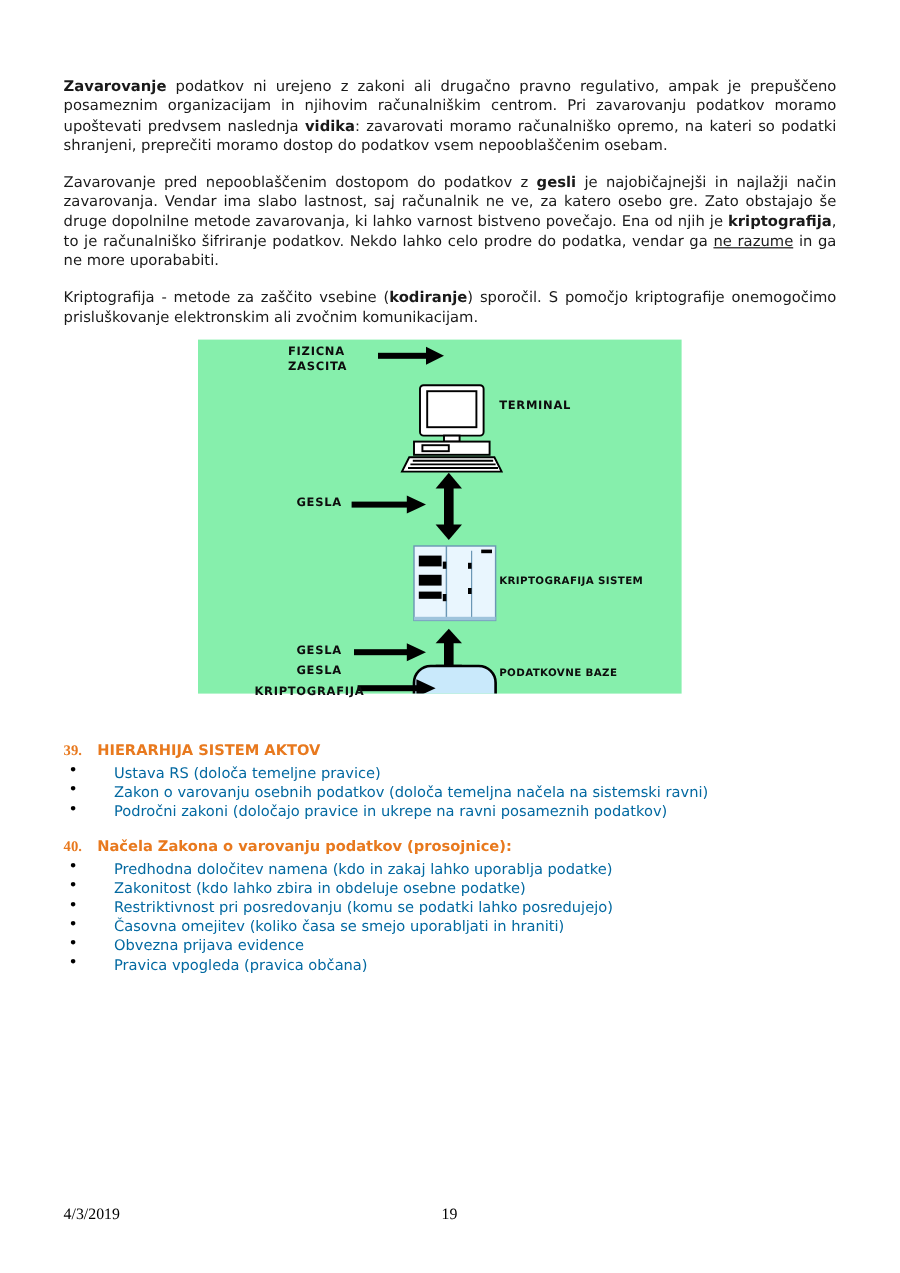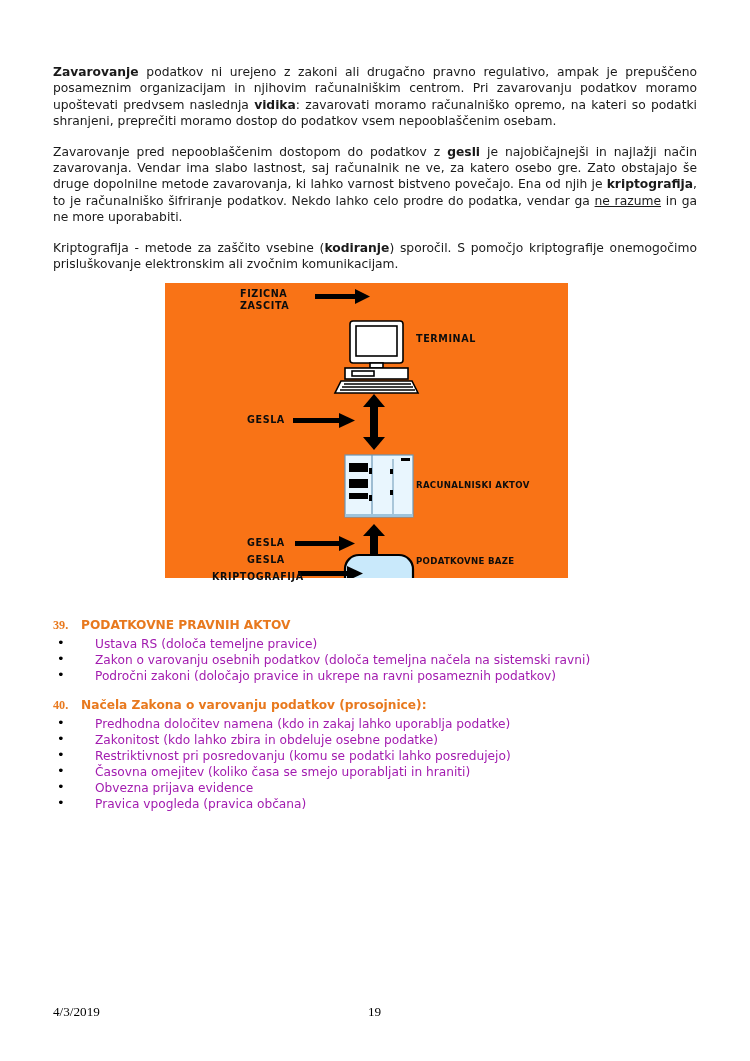--- a/index.html
+++ b/index.html
@@ -48,21 +48,21 @@
     left: 165px;
     top: 283px;
     width: 403px;
     height: 295px;
   }
   .figure {
     position: absolute;
     left: 0; top: 0;
     width: 403px;
     height: 295px;
-    background: #f97316;
+    background: #86efac;
   }
   .fig-svg {
     position: absolute;
     left: 0; top: 0;
     width: 403px;
     height: 295px;
     display: block;
   }
   .fig-label {
     position: absolute;
@@ -100,21 +100,21 @@
   }
   ul.blist {
     list-style: none;
     margin: 0;
     padding: 0;
   }
   ul.blist li {
     position: relative;
     font-size: 12.2px;
     line-height: 16.1px;
-    color: #a21caf;
+    color: #0369a1;
     padding-left: 42px;
     white-space: nowrap;
   }
   ul.blist li::before {
     content: "\2022";
     position: absolute;
     left: 4px;
     top: -1px;
     font-size: 13px;
     color: #000;
@@ -227,35 +227,35 @@
         </g>
       </svg>
 
       <div class="fig-label" style="left:75px; top:5px;">FIZICNA</div>
       <div class="fig-label" style="left:75px; top:17px;">ZASCITA</div>
 
       <div class="fig-label" style="left:251px; top:50px;">TERMINAL</div>
 
       <div class="fig-label" style="left:82px; top:131px;">GESLA</div>
 
-      <div class="fig-label small" style="left:251px; top:196px;">RACUNALNISKI AKTOV</div>
+      <div class="fig-label small" style="left:251px; top:196px;">KRIPTOGRAFIJA SISTEM</div>
 
       <div class="fig-label" style="left:82px; top:254px;">GESLA</div>
 
       <div class="fig-label" style="left:82px; top:271px;">GESLA</div>
 
       <div class="fig-label" style="left:47px; top:288px;">KRIPTOGRAFIJA</div>
 
       <div class="fig-label small" style="left:251px; top:272px;">PODATKOVNE BAZE</div>
     </div>
   </div>
 
   <div class="section" style="top:618px;">
     <div class="sec-head">
-      <span class="num">39.</span><span>PODATKOVNE PRAVNIH AKTOV</span>
+      <span class="num">39.</span><span>HIERARHIJA SISTEM AKTOV</span>
     </div>
     <ul class="blist" id="list-39">
         <li>Ustava RS (določa temeljne pravice)</li>
         <li>Zakon o varovanju osebnih podatkov (določa temeljna načela na sistemski ravni)</li>
         <li>Področni zakoni (določajo pravice in ukrepe na ravni posameznih podatkov)</li>
       </ul>
   </div>
 
   <div class="section" style="top:698px;">
     <div class="sec-head">

